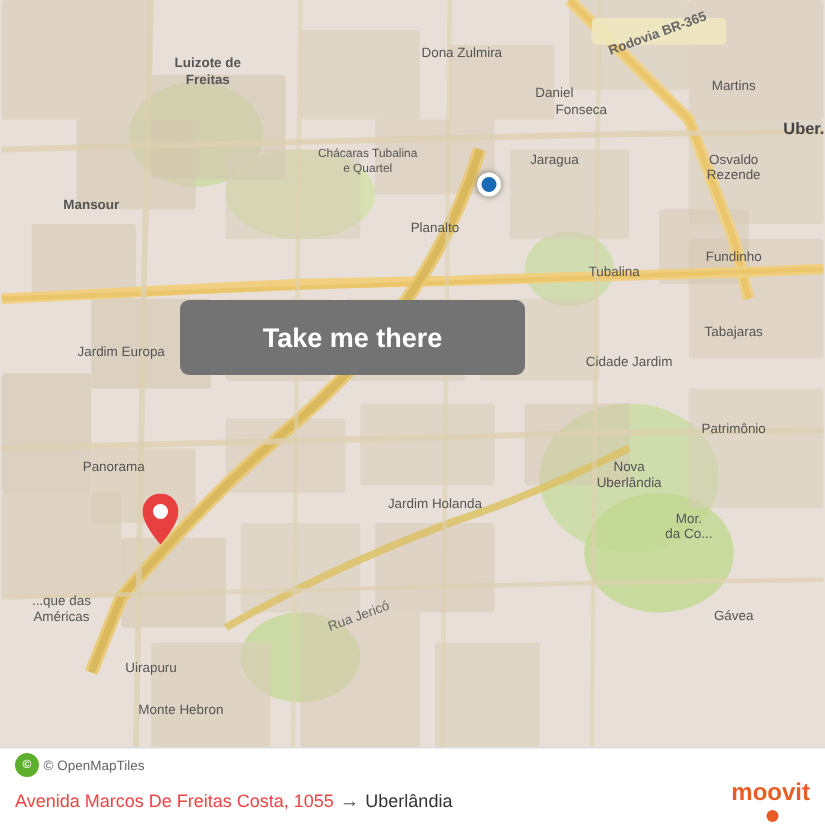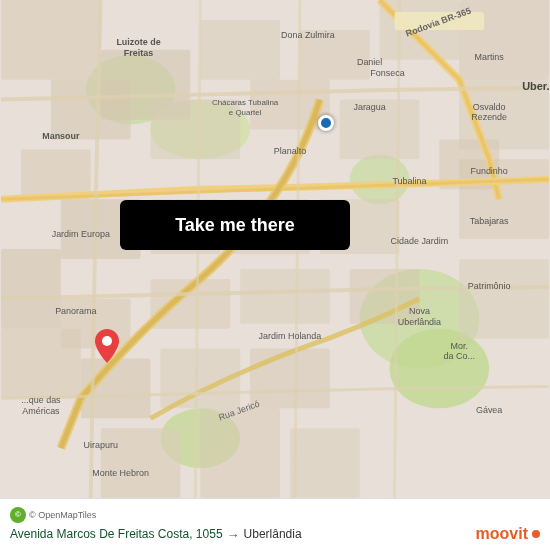--- a/index.html
+++ b/index.html
@@ -27,21 +27,21 @@
       width: 100%; height: 100%;
     }
 
     
     #take-me-there-btn {
       position: absolute;
       top: 200px;
       left: 120px;
       width: 230px;
       height: 50px;
-      background-color: #000000;
+      background-color: #737373;
       color: white;
       border: none;
       border-radius: 6px;
       font-size: 18px;
       font-weight: bold;
       cursor: pointer;
       z-index: 10;
       display: flex;
       align-items: center;
       justify-content: center;
@@ -253,21 +253,21 @@
   <div id="bottom-bar">
     <div id="bottom-left">
       <div id="attribution">
         <div class="osm-logo">©</div>
         <span>© OpenMapTiles</span>
       </div>
     </div>
 
   <div id="bottom-row">
         <div id="route-line">
-          <span style="font-size: 12px; color: #14532d;">Avenida Marcos De Freitas Costa, 1055</span>
+          <span style="font-size: 12px; color: #ef4444;">Avenida Marcos De Freitas Costa, 1055</span>
           <span style="font-size: 13px; color: rgb(85, 85, 85);"> → </span>
           <span style="font-size: 12px; color: rgb(51, 51, 51);">Uberlândia</span>
         </div>
         <div id="moovit-brand" style="margin-left: auto; display: flex; align-items: center; gap: 2px;">
           <span style="font-size: 16px; font-weight: bold; color: rgb(232, 93, 38);">moovit</span>
           <span style="width: 8px; height: 8px; background: rgb(232, 93, 38); border-radius: 50%; display: inline-block; margin-left: 2px;"></span>
         </div>
       </div>
     </div>
 
@@ -289,20 +289,21 @@
     font-weight: 500;
   }
   #moovit-brand {
     display: flex;
     align-items: center;
     gap: 3px;
     font-size: 16px;
     font-weight: bold;
     color: #e85d26;
     margin-left: auto;
+    flex-direction: column;
   }
   #bottom-row {
     display: flex;
     align-items: center;
     width: 100%;
     margin-top: 2px;
   }
 </style>
 
 </body></html>

